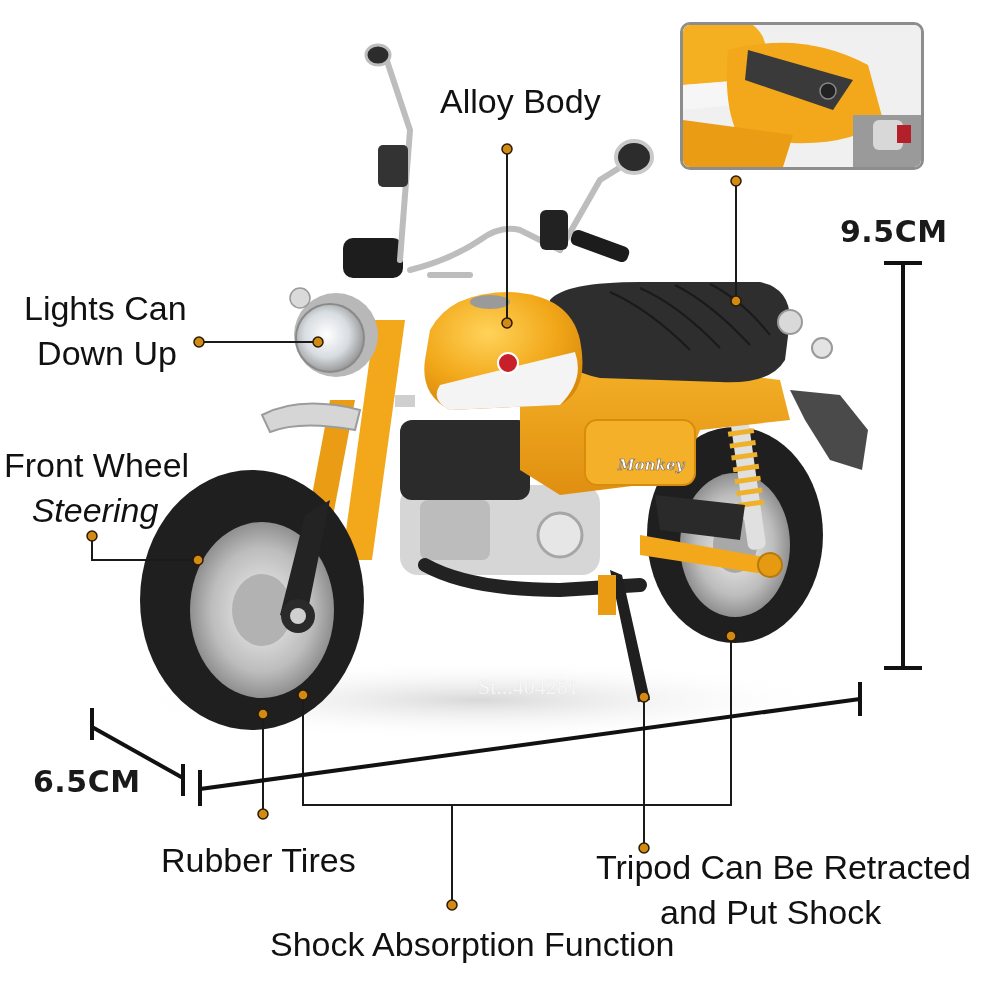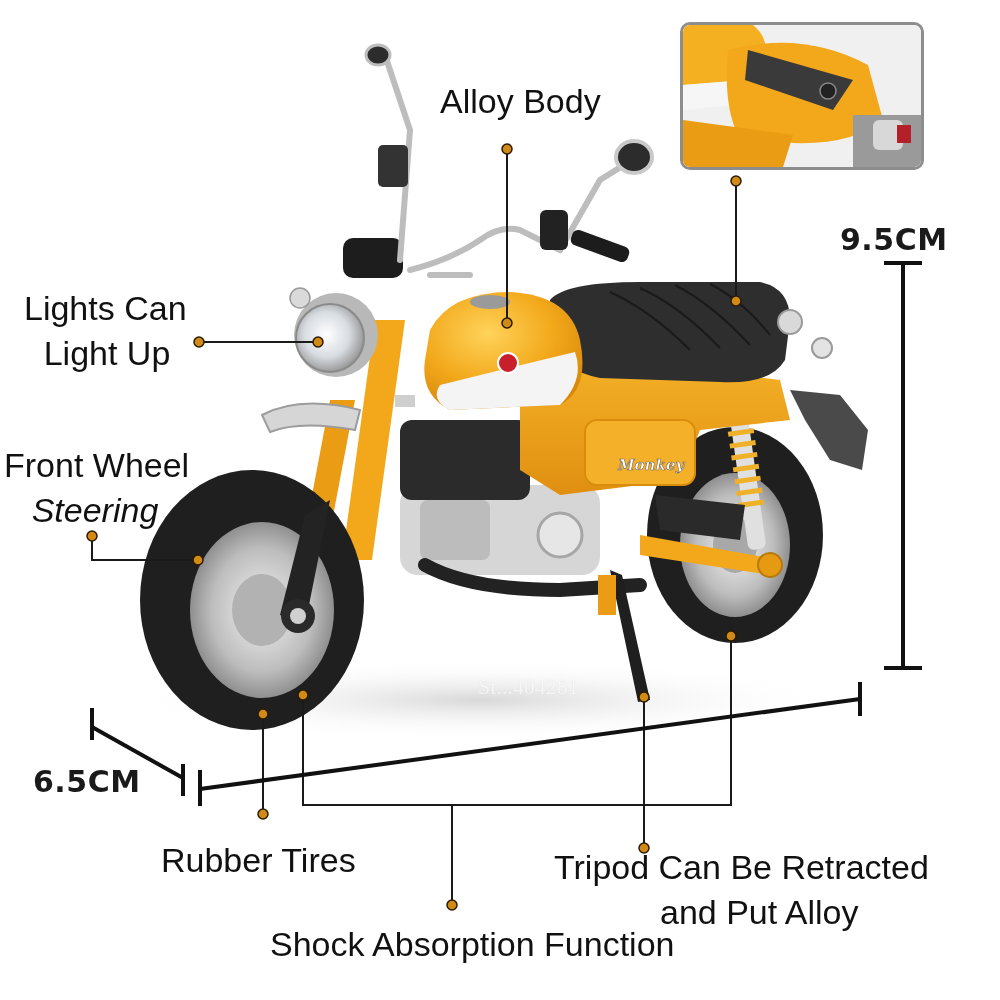--- a/index.html
+++ b/index.html
@@ -211,29 +211,29 @@
       <path d="M0 95 L110 110 L100 142 L0 142 Z" fill="#e99c14"></path>
       <rect x="170" y="90" width="68" height="52" fill="#9a9a9a"></rect>
       <rect x="190" y="95" width="30" height="30" rx="6" fill="#d8d8d8"></rect>
       <rect x="214" y="100" width="14" height="18" fill="#b3202a"></rect>
     </svg>
   </div>
 
   <div class="label" style="left:440px; top:78px;">Alloy Body</div>
 
   <div class="label" style="left:24px; top:285px; width:150px;">Lights Can</div>
-  <div class="label" style="left:32px; top:330px; width:150px;">Light Up</div>
+  <div class="label" style="left:32px; top:330px; width:150px;">Down Up</div>
 
   <div class="label" style="left:4px; top:442px; width:180px;text-align:right;">Front Wheel</div>
   <div class="label" style="left:20px; top:487px; width:150px;font-style:italic;">Steering</div>
 
   <div class="label" style="left:128px; top:837px;margin-left:33px;">Rubber Tires</div>
 
   <div class="label" style="left:270px; top:921px;text-align:center;">Shock Absorption Function</div>
 
-  <div class="label" style="left:554px; top:844px;">Tripod Can Be Retracted</div>
-  <div class="label" style="left:660px; top:889px;">and Put Alloy</div>
-
-  <div class="dim" style="left:840px; top:222px;">9.5CM</div>
+  <div class="label" style="left:596px; top:844px;">Tripod Can Be Retracted</div>
+  <div class="label" style="left:660px; top:889px;">and Put Shock</div>
+
+  <div class="dim" style="left:840px; top:214px;">9.5CM</div>
   <div class="dim" style="left:33px; top:764px;">6.5CM</div>
 
   <div class="watermark">St...404281</div>
 </div>
 
 </body></html>

